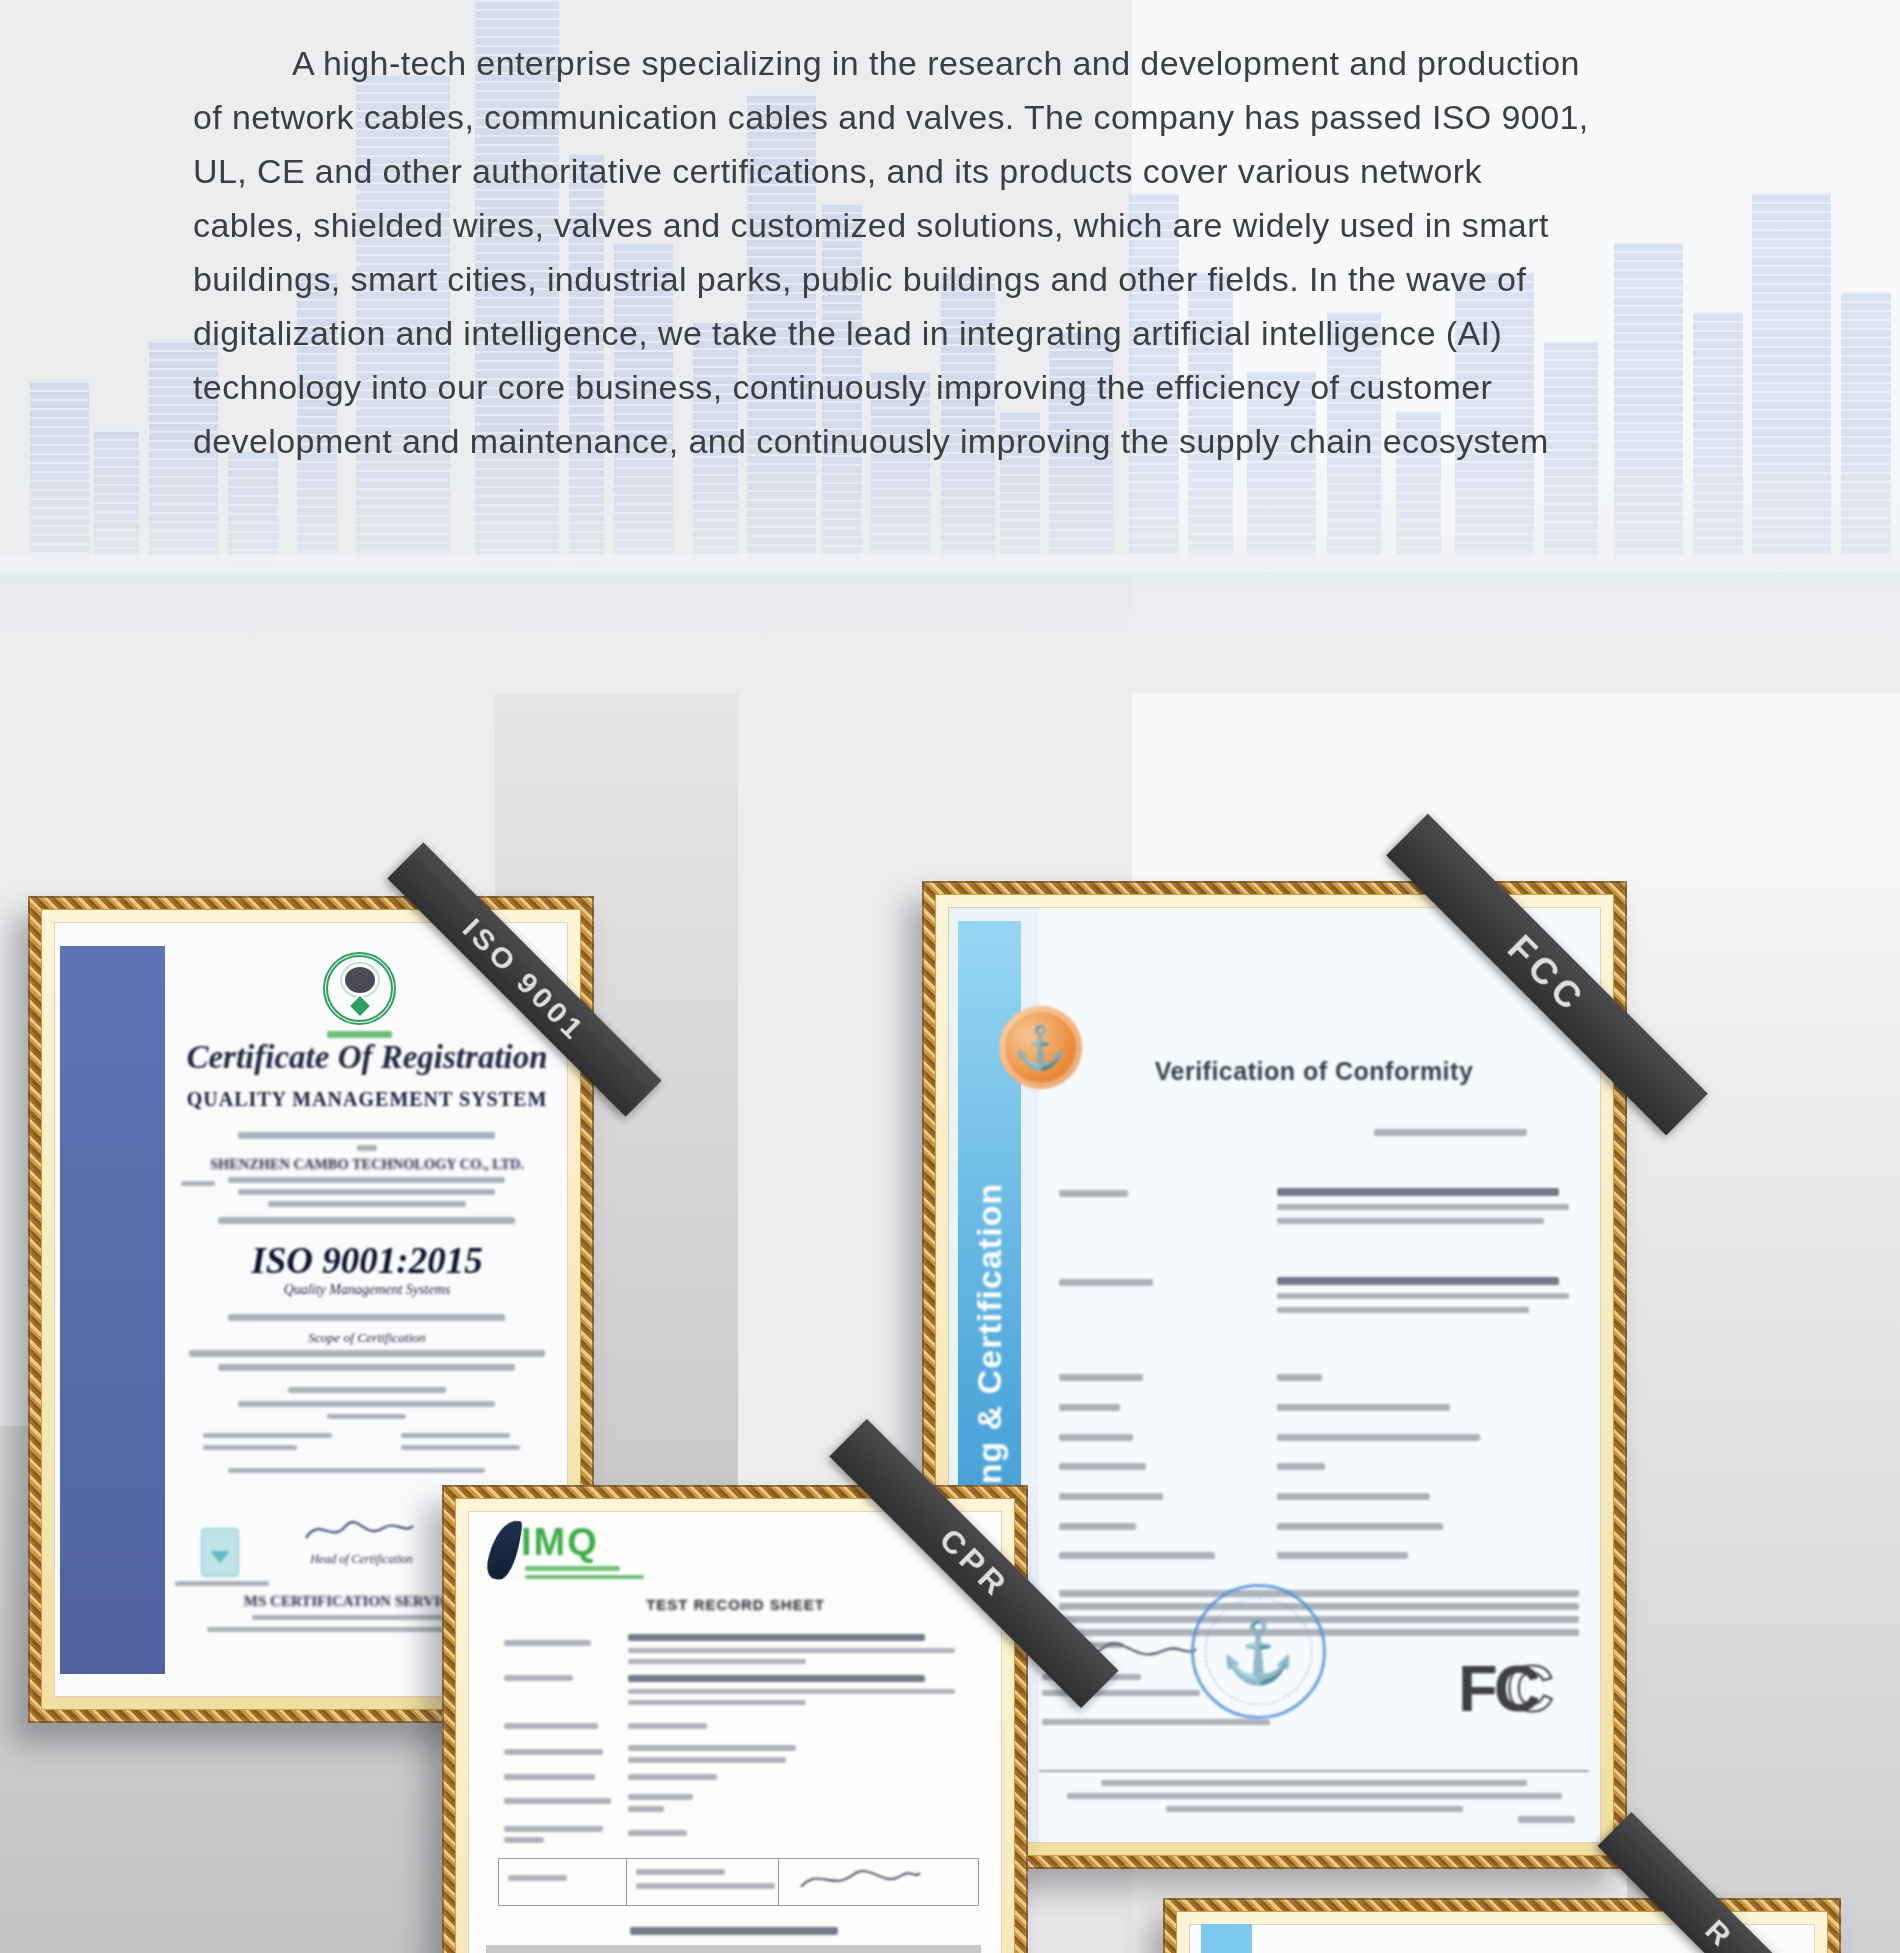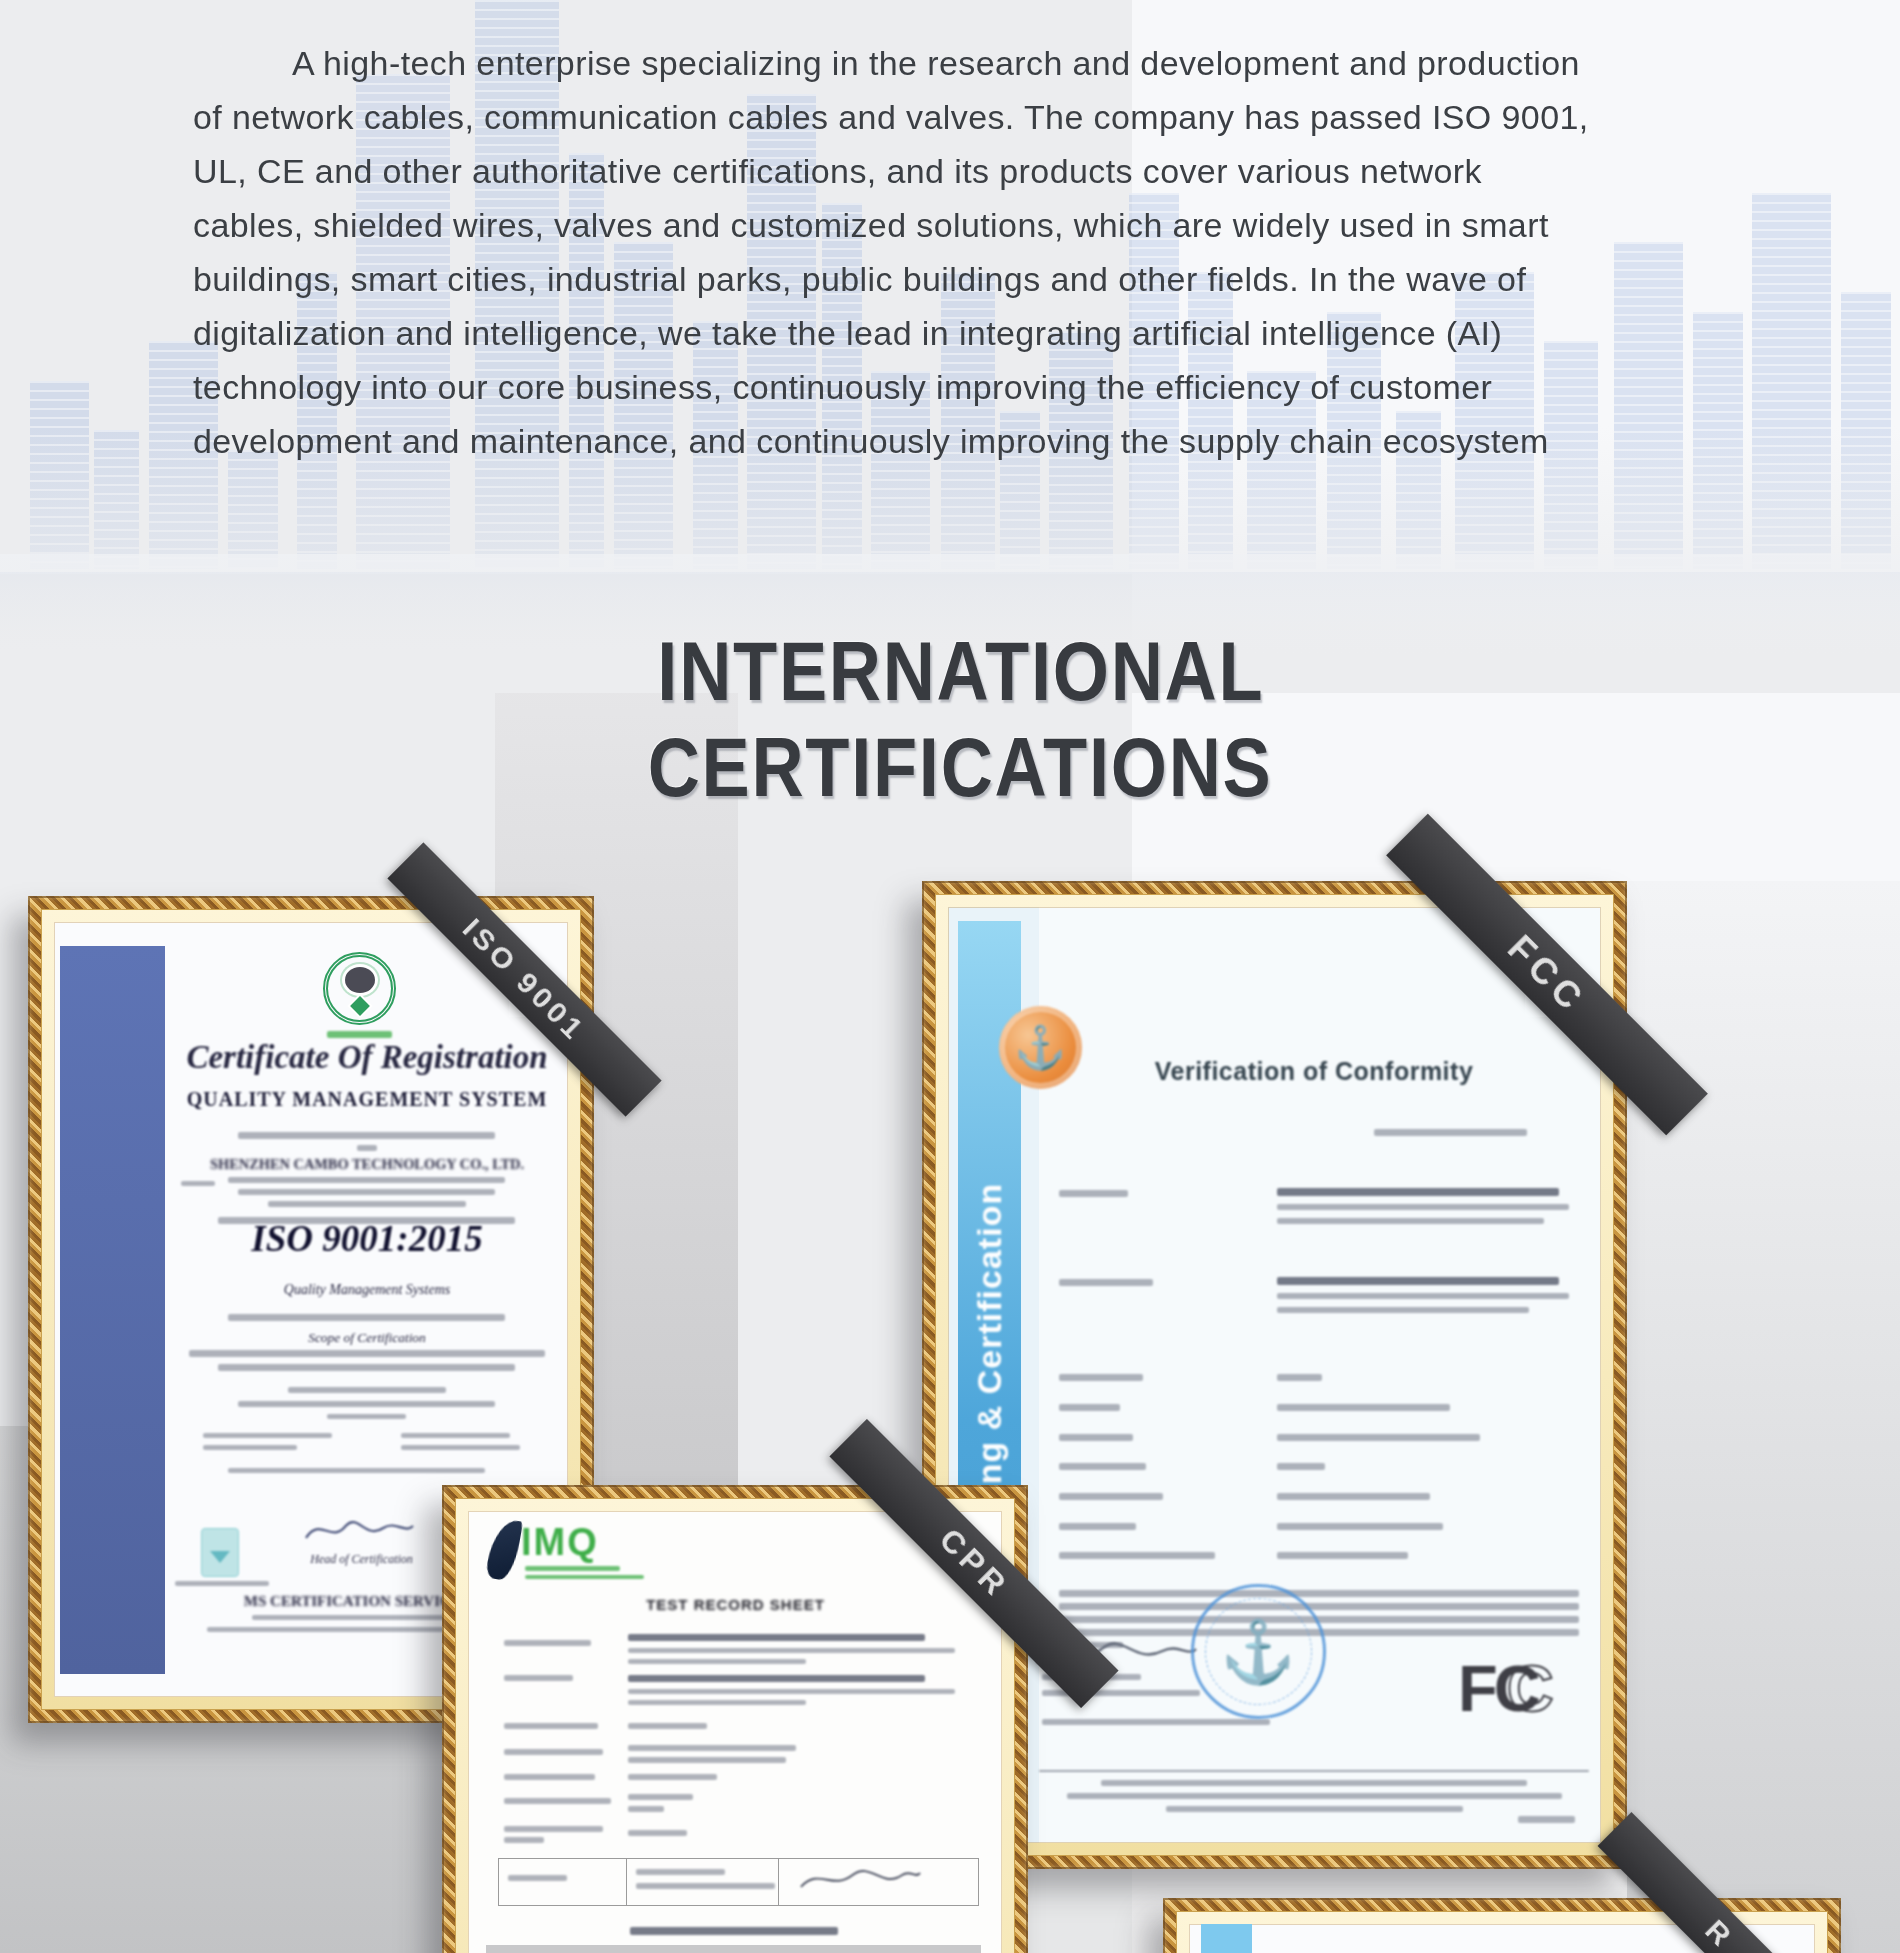--- a/index.html
+++ b/index.html
@@ -137,24 +137,20 @@
 
   <div id="intro">A high-tech enterprise specializing in the research and development and production
 of network cables, communication cables and valves. The company has passed ISO 9001,
 UL, CE and other authoritative certifications, and its products cover various network
 cables, shielded wires, valves and customized solutions, which are widely used in smart
 buildings, smart cities, industrial parks, public buildings and other fields. In the wave of
 digitalization and intelligence, we take the lead in integrating artificial intelligence (AI)
 technology into our core business, continuously improving the efficiency of customer
 development and maintenance, and continuously improving the supply chain ecosystem</div>
 
-  <div id="heading">
-    <span>INTERNATIONAL</span><br>
-    <span>CERTIFICATIONS</span>
-  </div>
 
   <div class="cert" id="cert-iso" style="left:28px;top:896px;width:566px;height:827px;z-index:2;">
     <div class="cert-frame"></div>
     <div class="cert-mat"></div>
     <div class="cert-page">
       <div id="iso-stripe"></div>
       <div id="iso-emblem">
         <div class="core"></div>
           <div class="dia"></div>
       </div>
@@ -162,21 +158,21 @@
       <div class="ser ctr bl1" style="position:absolute;left:115px;top:117px;width:396px;font-style:italic;font-weight:600;font-size:33px;color:#272741;">Certificate Of Registration</div>
       <div class="ser ctr bl1" style="position:absolute;left:115px;top:166px;width:396px;font-weight:700;font-size:20px;letter-spacing:1px;color:#20203a;">QUALITY MANAGEMENT SYSTEM</div>
       <div class="bar" style="left:184px;top:210px;width:257px;height:7px;"></div>
       <div class="bar" style="left:303px;top:223px;width:20px;height:6px;"></div>
       <div class="ser ctr bl15" style="position:absolute;left:115px;top:234px;width:396px;font-weight:700;font-size:14.4px;color:#2a2a44;">SHENZHEN CAMBO TECHNOLOGY CO., LTD.</div>
       <div class="bar" style="left:127px;top:259px;width:34px;height:5px;"></div>
       <div class="bar" style="left:174px;top:255px;width:277px;height:6px;"></div>
       <div class="bar" style="left:184px;top:267px;width:257px;height:6px;"></div>
       <div class="bar" style="left:214px;top:279px;width:198px;height:6px;"></div>
       <div class="bar" style="left:164px;top:295px;width:297px;height:7px;"></div>
-      <div class="ser ctr" style="position:absolute;left:115px;top:295px;width:396px;font-weight:700;font-style:italic;font-size:37px;color:#10102e;filter:blur(0.8px);">ISO 9001:2015</div>
+      <div class="ser ctr" style="position:absolute;left:115px;top:317px;width:396px;font-weight:700;font-style:italic;font-size:37px;color:#10102e;filter:blur(0.8px);">ISO 9001:2015</div>
       <div class="ser ctr bl1" style="position:absolute;left:115px;top:360px;width:396px;font-style:italic;font-size:14px;color:#2a2a44;">Quality Management Systems</div>
       <div class="bar" style="left:174px;top:392px;width:277px;height:7px;"></div>
       <div class="ser ctr bl1" style="position:absolute;left:115px;top:408px;width:396px;font-style:italic;font-size:13.4px;color:#2a2a44;">Scope of Certification</div>
       <div class="bar" style="left:135px;top:428px;width:356px;height:7px;"></div>
       <div class="bar" style="left:164px;top:442px;width:297px;height:7px;"></div>
       <div class="bar" style="left:234px;top:465px;width:158px;height:6px;"></div>
       <div class="bar" style="left:184px;top:479px;width:257px;height:6px;"></div>
       <div class="bar" style="left:273px;top:492px;width:79px;height:5px;"></div>
       <div class="bar" style="left:149px;top:511px;width:129px;height:5px;"></div>
       <div class="bar" style="left:149px;top:523px;width:94px;height:5px;"></div>

